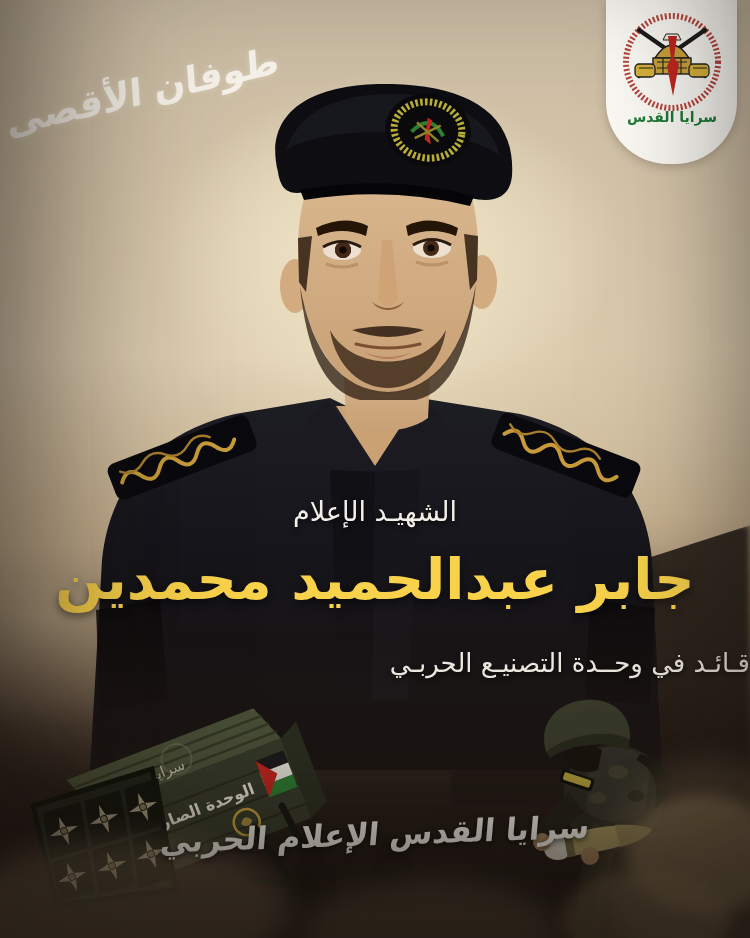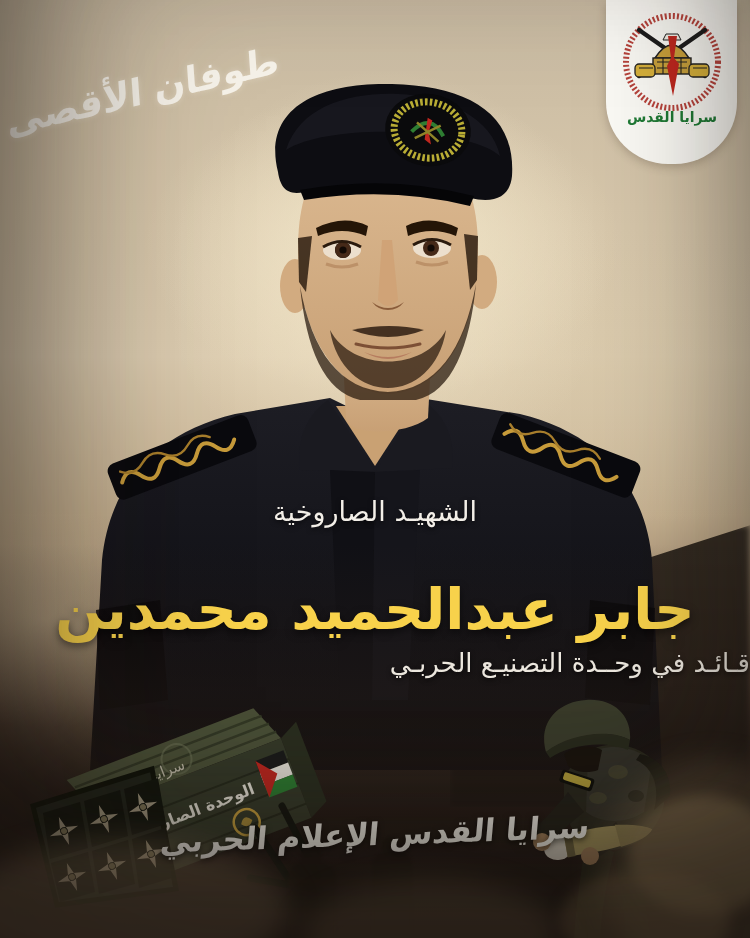--- a/index.html
+++ b/index.html
@@ -50,21 +50,20 @@
   .title-line{
     position:absolute;left:0;right:0;top:496px;text-align:center;direction:rtl;
     color:#f3efe8;font-size:27px;letter-spacing:1px;
     text-shadow:0 2px 5px rgba(0,0,0,.6);
   }
   .name-line{
     position:absolute;left:0;right:0;top:548px;text-align:center;direction:rtl;
     color:#f8d24b;font-size:56px;font-weight:bold;line-height:1.15;
     text-shadow:0 3px 8px rgba(0,0,0,.55);
     white-space:nowrap;
-    margin-top:30px;
   }
   .role-line{
     position:absolute;left:0;right:0;top:648px;direction:rtl;
     color:#efeae1;font-size:26px;letter-spacing:.5px;
     text-shadow:0 2px 5px rgba(0,0,0,.6);
   }
   .signature-line{
     position:absolute;left:0;right:0;top:816px;text-align:center;direction:rtl;
     color:#f4f1e9;font-size:31px;font-weight:bold;
     transform:rotate(-2deg) skewX(-7deg);
@@ -304,21 +303,21 @@
 
   <div class="silhouette sil-a"></div>
   <div class="silhouette sil-b"></div>
 
   <div class="bush bush1"></div>
   <div class="bush bush2"></div>
   <div class="dust dust1"></div>
   <div class="dust dust2"></div>
   <div class="dust dust3"></div>
 
-  <div class="title-line">الشهيـد الصاروخية</div>
+  <div class="title-line">الشهيـد الإعلام</div>
   <div class="name-line">جابر عبدالحميد محمدين</div>
   <div class="role-line">قـائـد في وحــدة التصنيـع الحربـي</div>
   <div class="signature-line">سرايا القدس الإعلام الحربي</div>
 
   <div class="brand-calligraphy">طوفان الأقصى</div>
 
   <div class="emblem-tab">
     <svg width="122" height="150" viewBox="0 0 122 150">
 
       <circle cx="61" cy="62" r="46" fill="none" stroke="#b03028" stroke-width="6" stroke-dasharray="2 2.1" opacity=".9"></circle>

